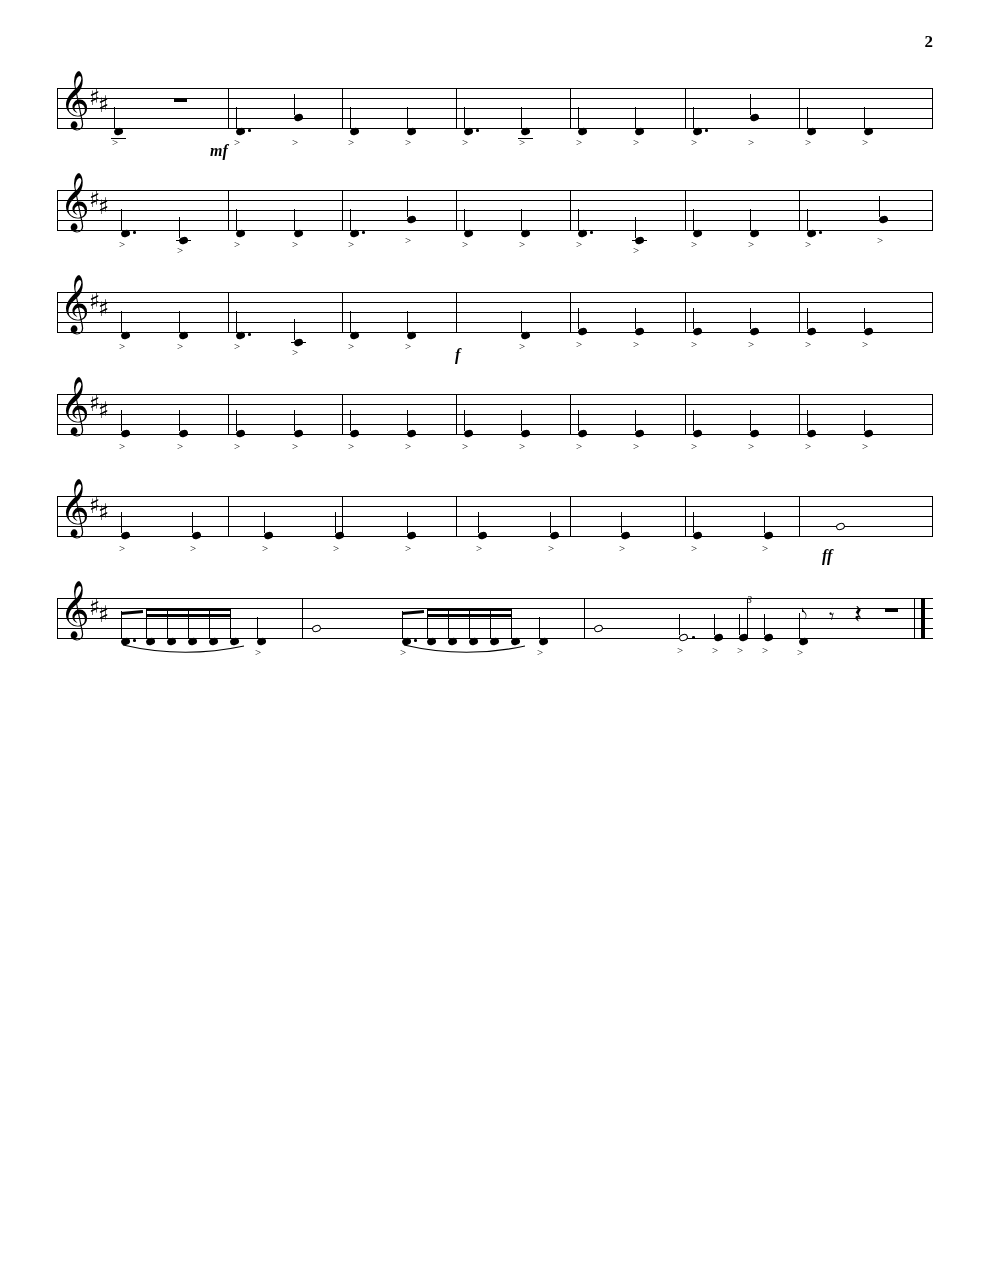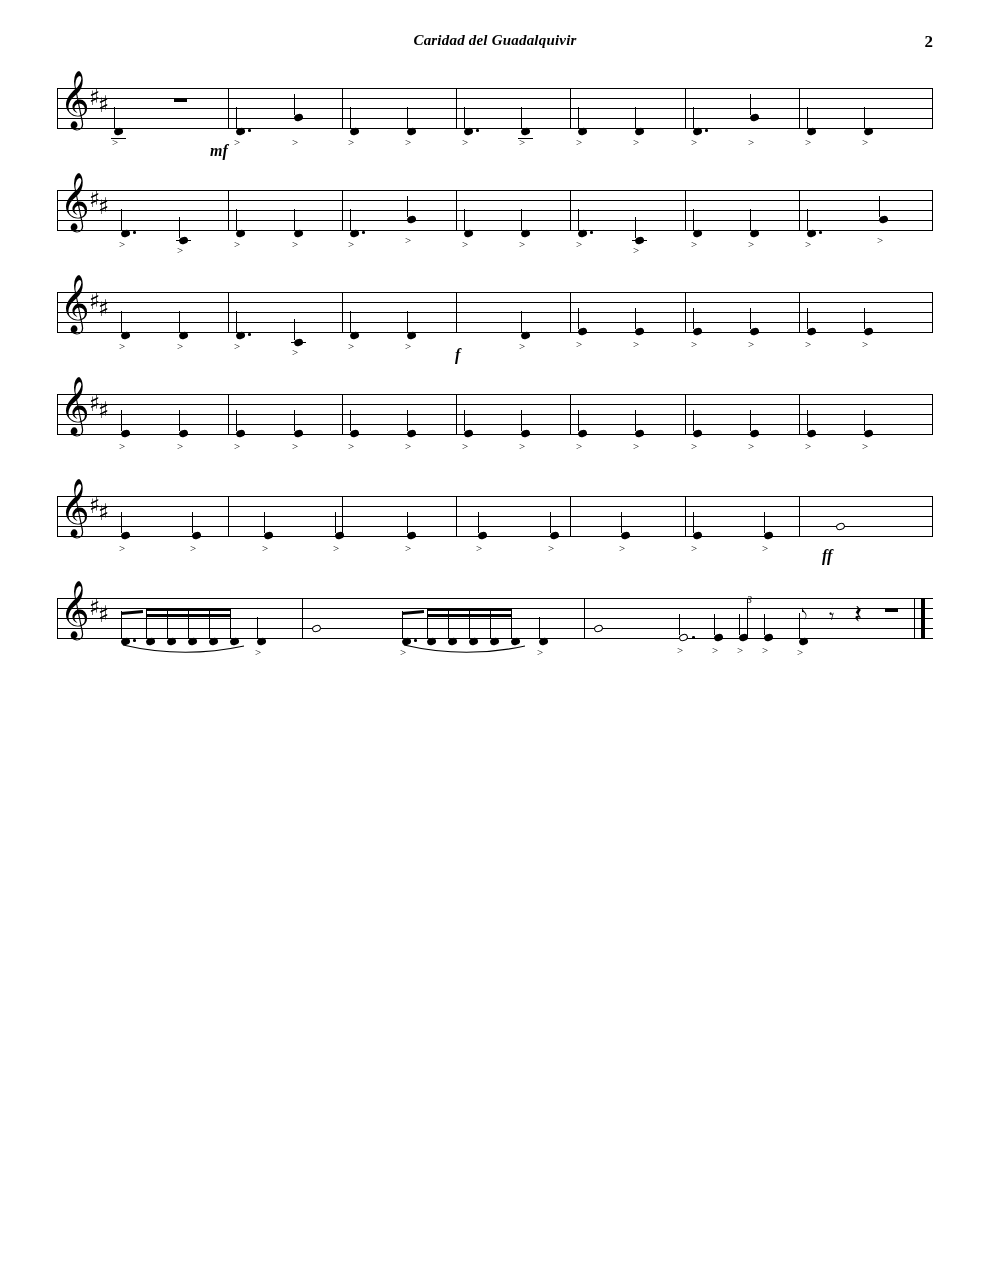--- a/index.html
+++ b/index.html
@@ -212,21 +212,20 @@
   }
   .slur {
     position: absolute;
   }
 </style>
 </head>
 <body>
 
 <div class="page">
 
-  <div class="doc-title">Caridad del Guadalquivir</div>
   <div class="page-number">2</div>
 
   <div class="system" style="top:88px;">
     <div class="staff-lines">
       <div class="ln l0"></div>
         <div class="ln l1"></div>
         <div class="ln l2"></div>
         <div class="ln l3"></div>
         <div class="ln l4"></div>
     </div>

